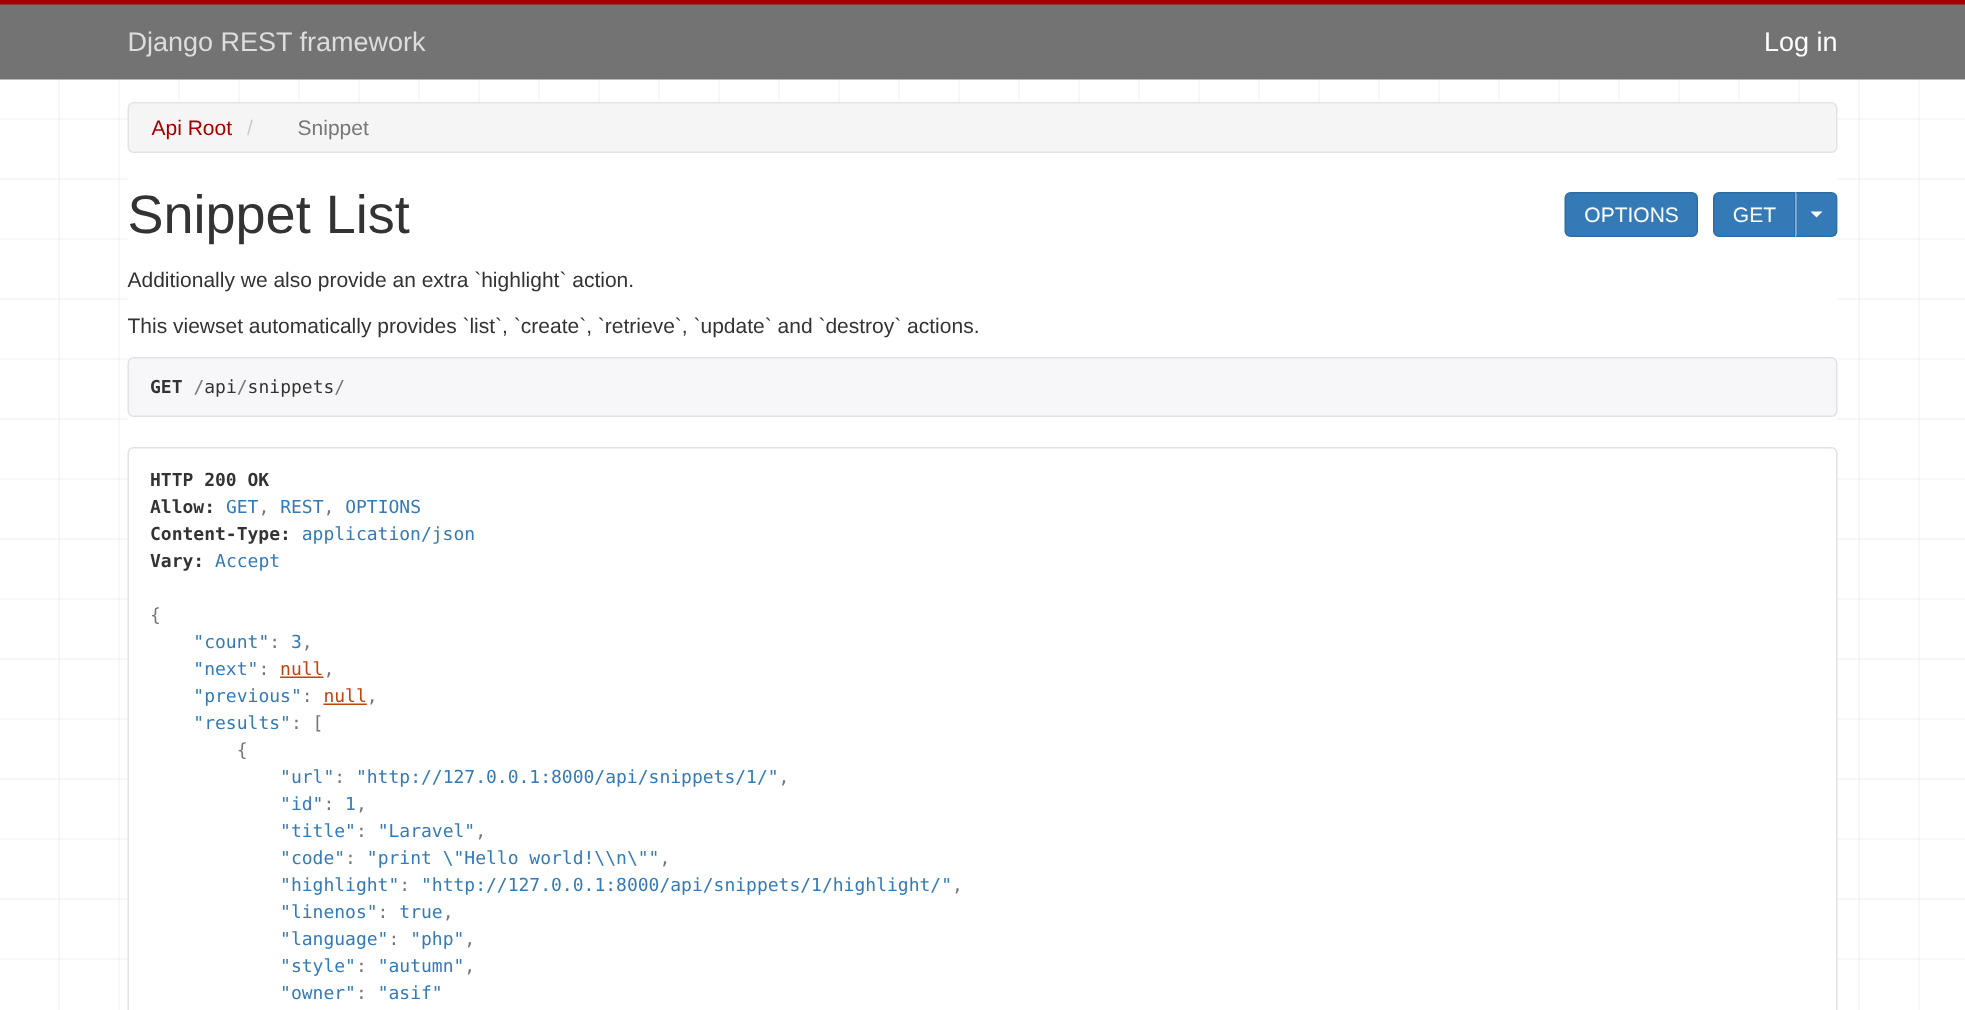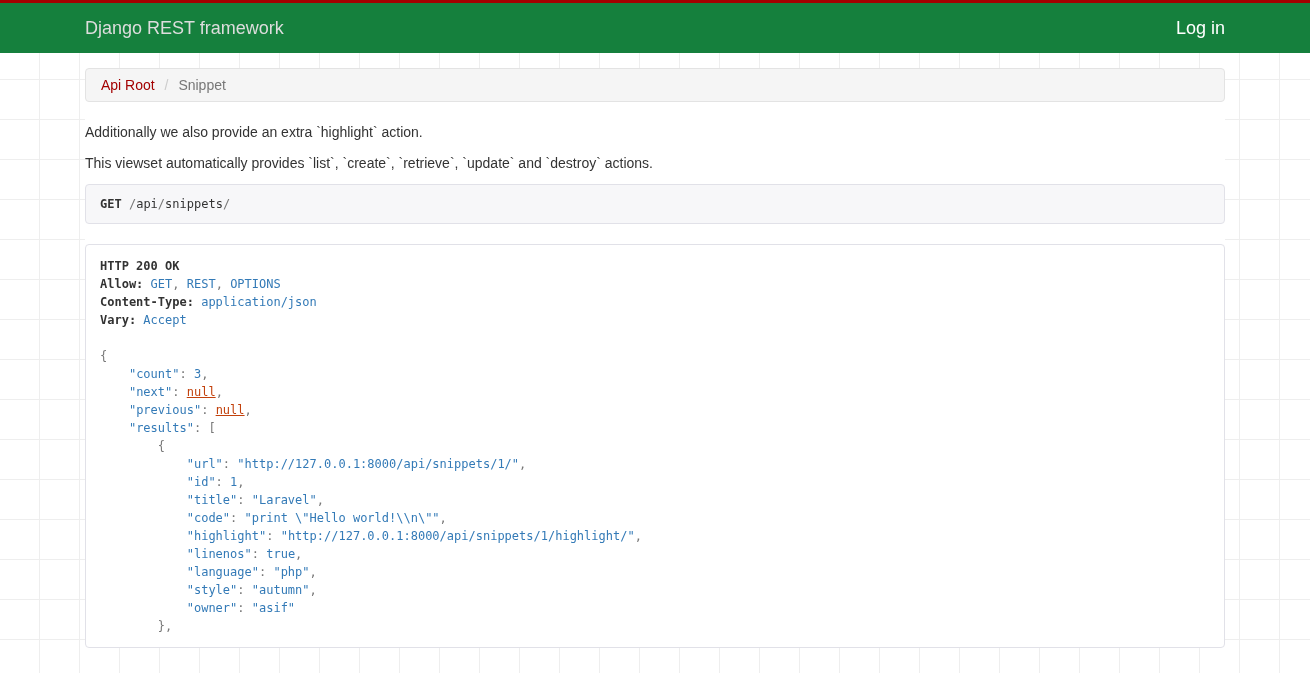--- a/index.html
+++ b/index.html
@@ -8,21 +8,21 @@
   font-size: 14px;
   color: #333;
   background: #fff;
   background-image:
     linear-gradient(#eee 1px, transparent 1px),
     linear-gradient(90deg, #eee 1px, transparent 1px);
   background-size: 40px 40px;
   background-position: -1px -1px;
 }
 .topbar {
-  background: #15803d;
+  background: #737373;
   border-top: 3px solid #a30000;
   height: 53px;
   display: flex;
   align-items: center;
   justify-content: space-between;
   padding: 0 85px;
 }
 .brand {
   color: #ddd;
   font-size: 18px;
@@ -43,21 +43,21 @@
 .breadcrumb {
   background: #f5f5f5;
   border: 1px solid #e3e3e3;
   border-radius: 4px;
   padding: 8px 15px;
   margin: 15px 0 20px 0;
   font-size: 14px;
 }
 .breadcrumb .root { color: #a30000; cursor: pointer; }
 .breadcrumb .sep { color: #ccc; padding: 0 6px; }
-.breadcrumb .active { color: #777; }
+.breadcrumb .active { color: #777; margin-left: 20px; }
 .header-row {
   display: flex;
   justify-content: space-between;
   align-items: flex-start;
   margin-bottom: 12px;
 }
 h1 {
   font-size: 36px;
   font-weight: 500;
   color: #333;
@@ -127,20 +127,32 @@
 </div>
 
 <div class="container">
 
   <div class="breadcrumb">
     <span class="root">Api Root</span>
     <span class="sep">/</span>
     <span class="active">Snippet</span>
   </div>
 
+  <div class="header-row">
+    <h1>Snippet List</h1>
+    <div class="btn-group">
+      <button class="btn">OPTIONS</button>
+      <div class="btn-split">
+        <button class="btn">GET</button>
+        <button class="btn">
+            <span class="caret"></span>
+          </button>
+      </div>
+    </div>
+  </div>
 
   <div class="desc">
     <p>Additionally we also provide an extra `highlight` action.</p>
     <p>This viewset automatically provides `list`, `create`, `retrieve`, `update` and `destroy` actions.</p>
   </div>
 
   <div class="request-info">
     <span class="method">GET</span>
     <span class="path"><span>/</span><span class="seg">api</span><span>/</span><span class="seg">snippets</span><span>/</span></span>
   </div>

